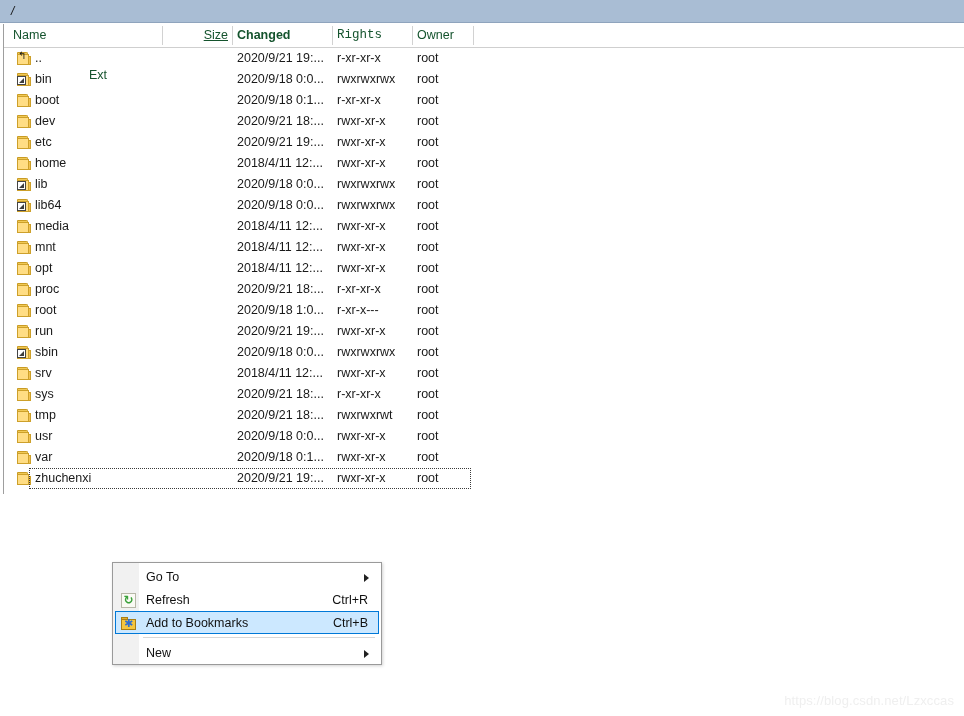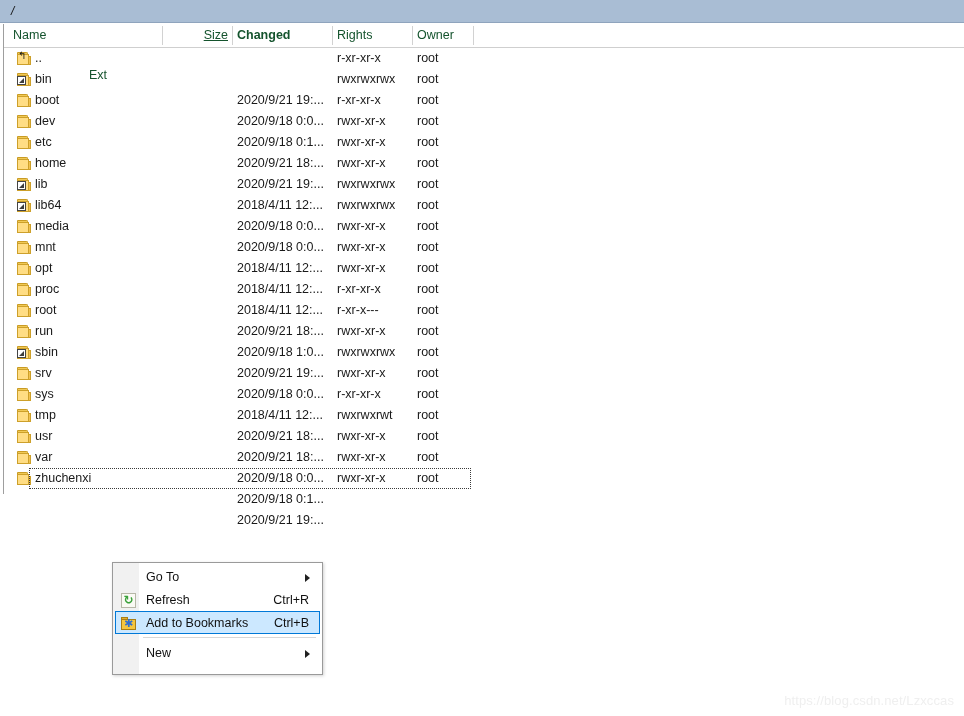--- a/index.html
+++ b/index.html
@@ -104,21 +104,21 @@
     height: 21px;
     line-height: 21px;
     font-size: 12.5px;
     color: #1a1a1a;
     white-space: nowrap;
     overflow: hidden;
   }
   .cell.name  { left: 31px;  width: 120px; }
   .cell.ext   { left: 92px;  width: 60px;  }
   .cell.size  { left: 158px; width: 66px;  text-align: right; }
-  .cell.changed { left: 233px; width: 92px; margin-top: 42px; }
+  .cell.changed { left: 233px; width: 92px; }
   .cell.rights  { left: 333px; width: 72px; }
   .cell.owner   { left: 413px; width: 54px; }
 
   
   .icon-wrap {
     position: absolute;
     left: 13px;
     top: 3px;
     width: 16px;
     height: 15px;
@@ -182,26 +182,26 @@
     line-height: 9px;
     text-align: center;
     font-family: "DejaVu Sans", sans-serif;
   }
 
   
   #context-menu {
     position: absolute;
     left: 112px;
     top: 562px;
-    width: 211px;
+    width: 270px;
     background: #ffffff;
     border: 1px solid #9a9a9a;
     box-sizing: border-box;
     box-shadow: 1px 1px 3px rgba(0,0,0,0.18);
-    padding: 2px 0 10px 0;
+    padding: 2px 0 0 0;
   }
   #context-menu .gutter {
     position: absolute;
     left: 0; top: 0; bottom: 0;
     width: 26px;
     background: #f1f1f1;
   }
   .menu-item {
     position: relative;
     height: 23px;
@@ -321,21 +321,21 @@
   <span class="path-text">/</span>
 </div>
 
 <div id="file-panel">
 
   <div id="column-header">
       <div class="col" style="left: 9px; width: 80px; text-align: left;"><span class="lbl" style="position: relative;">Name</span></div>
       <div class="col" style="left: 85px; width: 60px; text-align: left;"><span class="lbl" style="position: relative; margin-top: 40px;">Ext</span></div>
       <div class="col" style="left: 158px; width: 66px; text-align: right;"><span class="lbl" style="position: relative; text-decoration: underline;">Size</span></div>
       <div class="col" style="left: 233px; width: 92px; text-align: left;"><span class="lbl" style="position: relative; font-weight: bold;">Changed</span></div>
-      <div class="col" style="left: 333px; width: 72px; text-align: left;"><span class="lbl" style="position: relative;">Rights</span></div>
+      <div class="col" style="left: 333px; width: 72px; text-align: left; font-family: Liberation Mono, monospace;"><span class="lbl" style="position: relative;">Rights</span></div>
       <div class="col" style="left: 413px; width: 54px; text-align: left;"><span class="lbl" style="position: relative;">Owner</span></div>
       <div class="divider" style="left: 158px;"></div>
       <div class="divider" style="left: 228px;"></div>
       <div class="divider" style="left: 328px;"></div>
       <div class="divider" style="left: 408px;"></div>
       <div class="divider" style="left: 469px;"></div>
     </div>
 
   <div id="file-rows">
       <div class="file-row">

